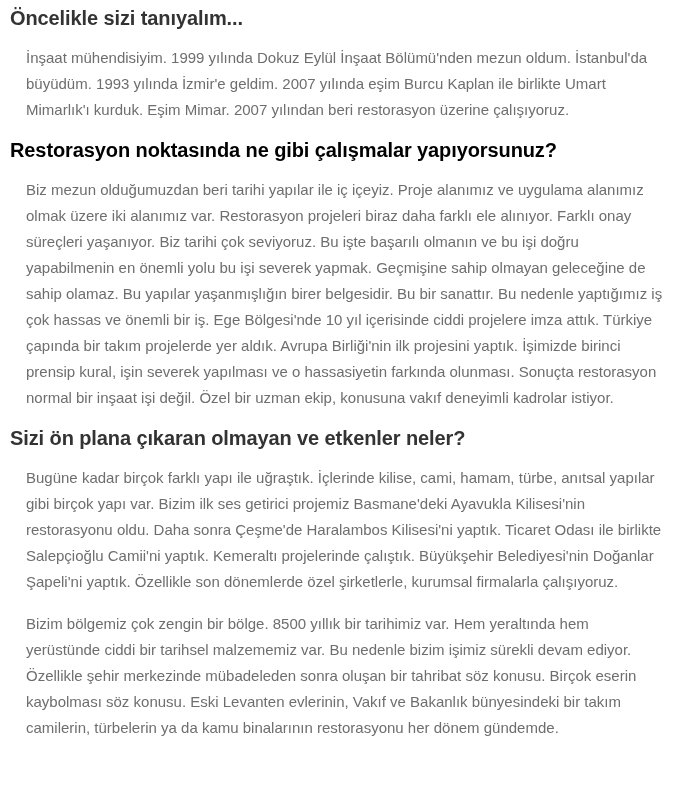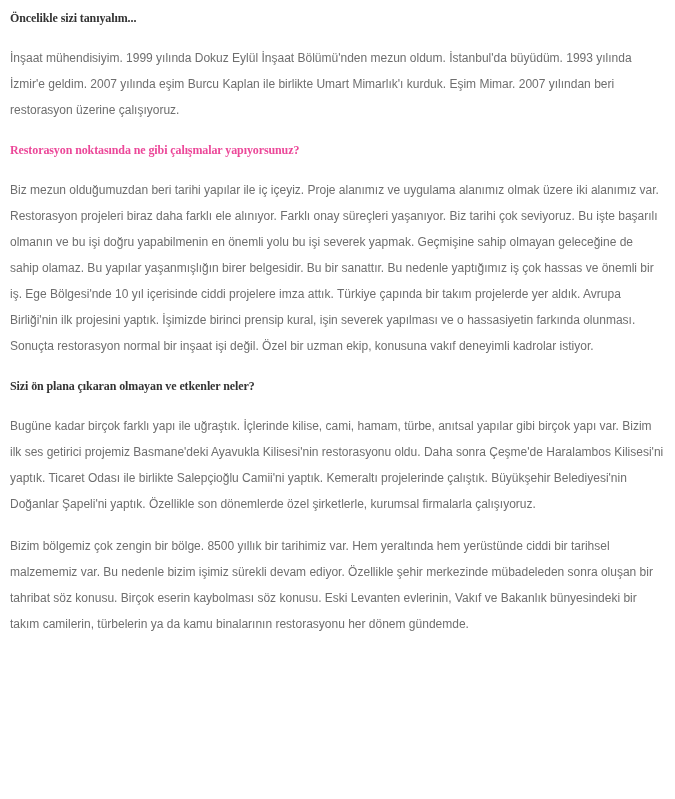--- a/index.html
+++ b/index.html
@@ -11,39 +11,38 @@
     width: 675px;
     min-height: 799px;
     font-family: "Liberation Sans", "DejaVu Sans", sans-serif;
     -webkit-font-smoothing: antialiased;
   }
   .article {
     padding: 7px 11px 10px 10px;
     box-sizing: border-box;
   }
   .section-heading {
-    font-size: 12px;
+    font-size: 20px;
     font-weight: 700;
     line-height: 22px;
     margin: 0 0 16px 0;
     letter-spacing: -0.1px;
-    font-family: Liberation Serif, serif;
   }
   .paragraph {
-    font-size: 12px;
+    font-size: 15px;
     font-weight: 400;
     line-height: 26px;
-    margin: 0 0 16px 0;
+    margin: 0 0 16px 16px;
     letter-spacing: 0;
   }
 </style>
 </head>
 <body style="background: rgb(255, 255, 255);">
 
 <main class="article">
     <h2 class="section-heading" style="color: rgb(51, 51, 51);">Öncelikle sizi tanıyalım...</h2>
     <p class="paragraph" style="color: rgb(110, 110, 110);">İnşaat mühendisiyim. 1999 yılında Dokuz Eylül İnşaat Bölümü'nden mezun oldum. İstanbul'da büyüdüm. 1993 yılında İzmir'e geldim. 2007 yılında eşim Burcu Kaplan ile birlikte Umart Mimarlık'ı kurduk. Eşim Mimar. 2007 yılından beri restorasyon üzerine çalışıyoruz.</p>
-    <h2 class="section-heading" style="color: #ec4899;">Restorasyon noktasında ne gibi çalışmalar yapıyorsunuz?</h2>
+    <h2 class="section-heading" style="color: #000000;">Restorasyon noktasında ne gibi çalışmalar yapıyorsunuz?</h2>
     <p class="paragraph" style="color: rgb(110, 110, 110);">Biz mezun olduğumuzdan beri tarihi yapılar ile iç içeyiz. Proje alanımız ve uygulama alanımız olmak üzere iki alanımız var. Restorasyon projeleri biraz daha farklı ele alınıyor. Farklı onay süreçleri yaşanıyor. Biz tarihi çok seviyoruz. Bu işte başarılı olmanın ve bu işi doğru yapabilmenin en önemli yolu bu işi severek yapmak. Geçmişine sahip olmayan geleceğine de sahip olamaz. Bu yapılar yaşanmışlığın birer belgesidir. Bu bir sanattır. Bu nedenle yaptığımız iş çok hassas ve önemli bir iş. Ege Bölgesi'nde 10 yıl içerisinde ciddi projelere imza attık. Türkiye çapında bir takım projelerde yer aldık. Avrupa Birliği'nin ilk projesini yaptık. İşimizde birinci prensip kural, işin severek yapılması ve o hassasiyetin farkında olunması. Sonuçta restorasyon normal bir inşaat işi değil. Özel bir uzman ekip, konusuna vakıf deneyimli kadrolar istiyor.</p>
     <h2 class="section-heading" style="color: rgb(51, 51, 51);">Sizi ön plana çıkaran olmayan ve etkenler neler?</h2>
     <p class="paragraph" style="color: rgb(110, 110, 110);">Bugüne kadar birçok farklı yapı ile uğraştık. İçlerinde kilise, cami, hamam, türbe, anıtsal yapılar gibi birçok yapı var. Bizim ilk ses getirici projemiz Basmane'deki Ayavukla Kilisesi'nin restorasyonu oldu. Daha sonra Çeşme'de Haralambos Kilisesi'ni yaptık. Ticaret Odası ile birlikte Salepçioğlu Camii'ni yaptık. Kemeraltı projelerinde çalıştık. Büyükşehir Belediyesi'nin Doğanlar Şapeli'ni yaptık. Özellikle son dönemlerde özel şirketlerle, kurumsal firmalarla çalışıyoruz.</p>
     <p class="paragraph" style="color: rgb(110, 110, 110);">Bizim bölgemiz çok zengin bir bölge. 8500 yıllık bir tarihimiz var. Hem yeraltında hem yerüstünde ciddi bir tarihsel malzememiz var. Bu nedenle bizim işimiz sürekli devam ediyor. Özellikle şehir merkezinde mübadeleden sonra oluşan bir tahribat söz konusu. Birçok eserin kaybolması söz konusu. Eski Levanten evlerinin, Vakıf ve Bakanlık bünyesindeki bir takım camilerin, türbelerin ya da kamu binalarının restorasyonu her dönem gündemde.</p>
   </main>
 
 </body></html>

